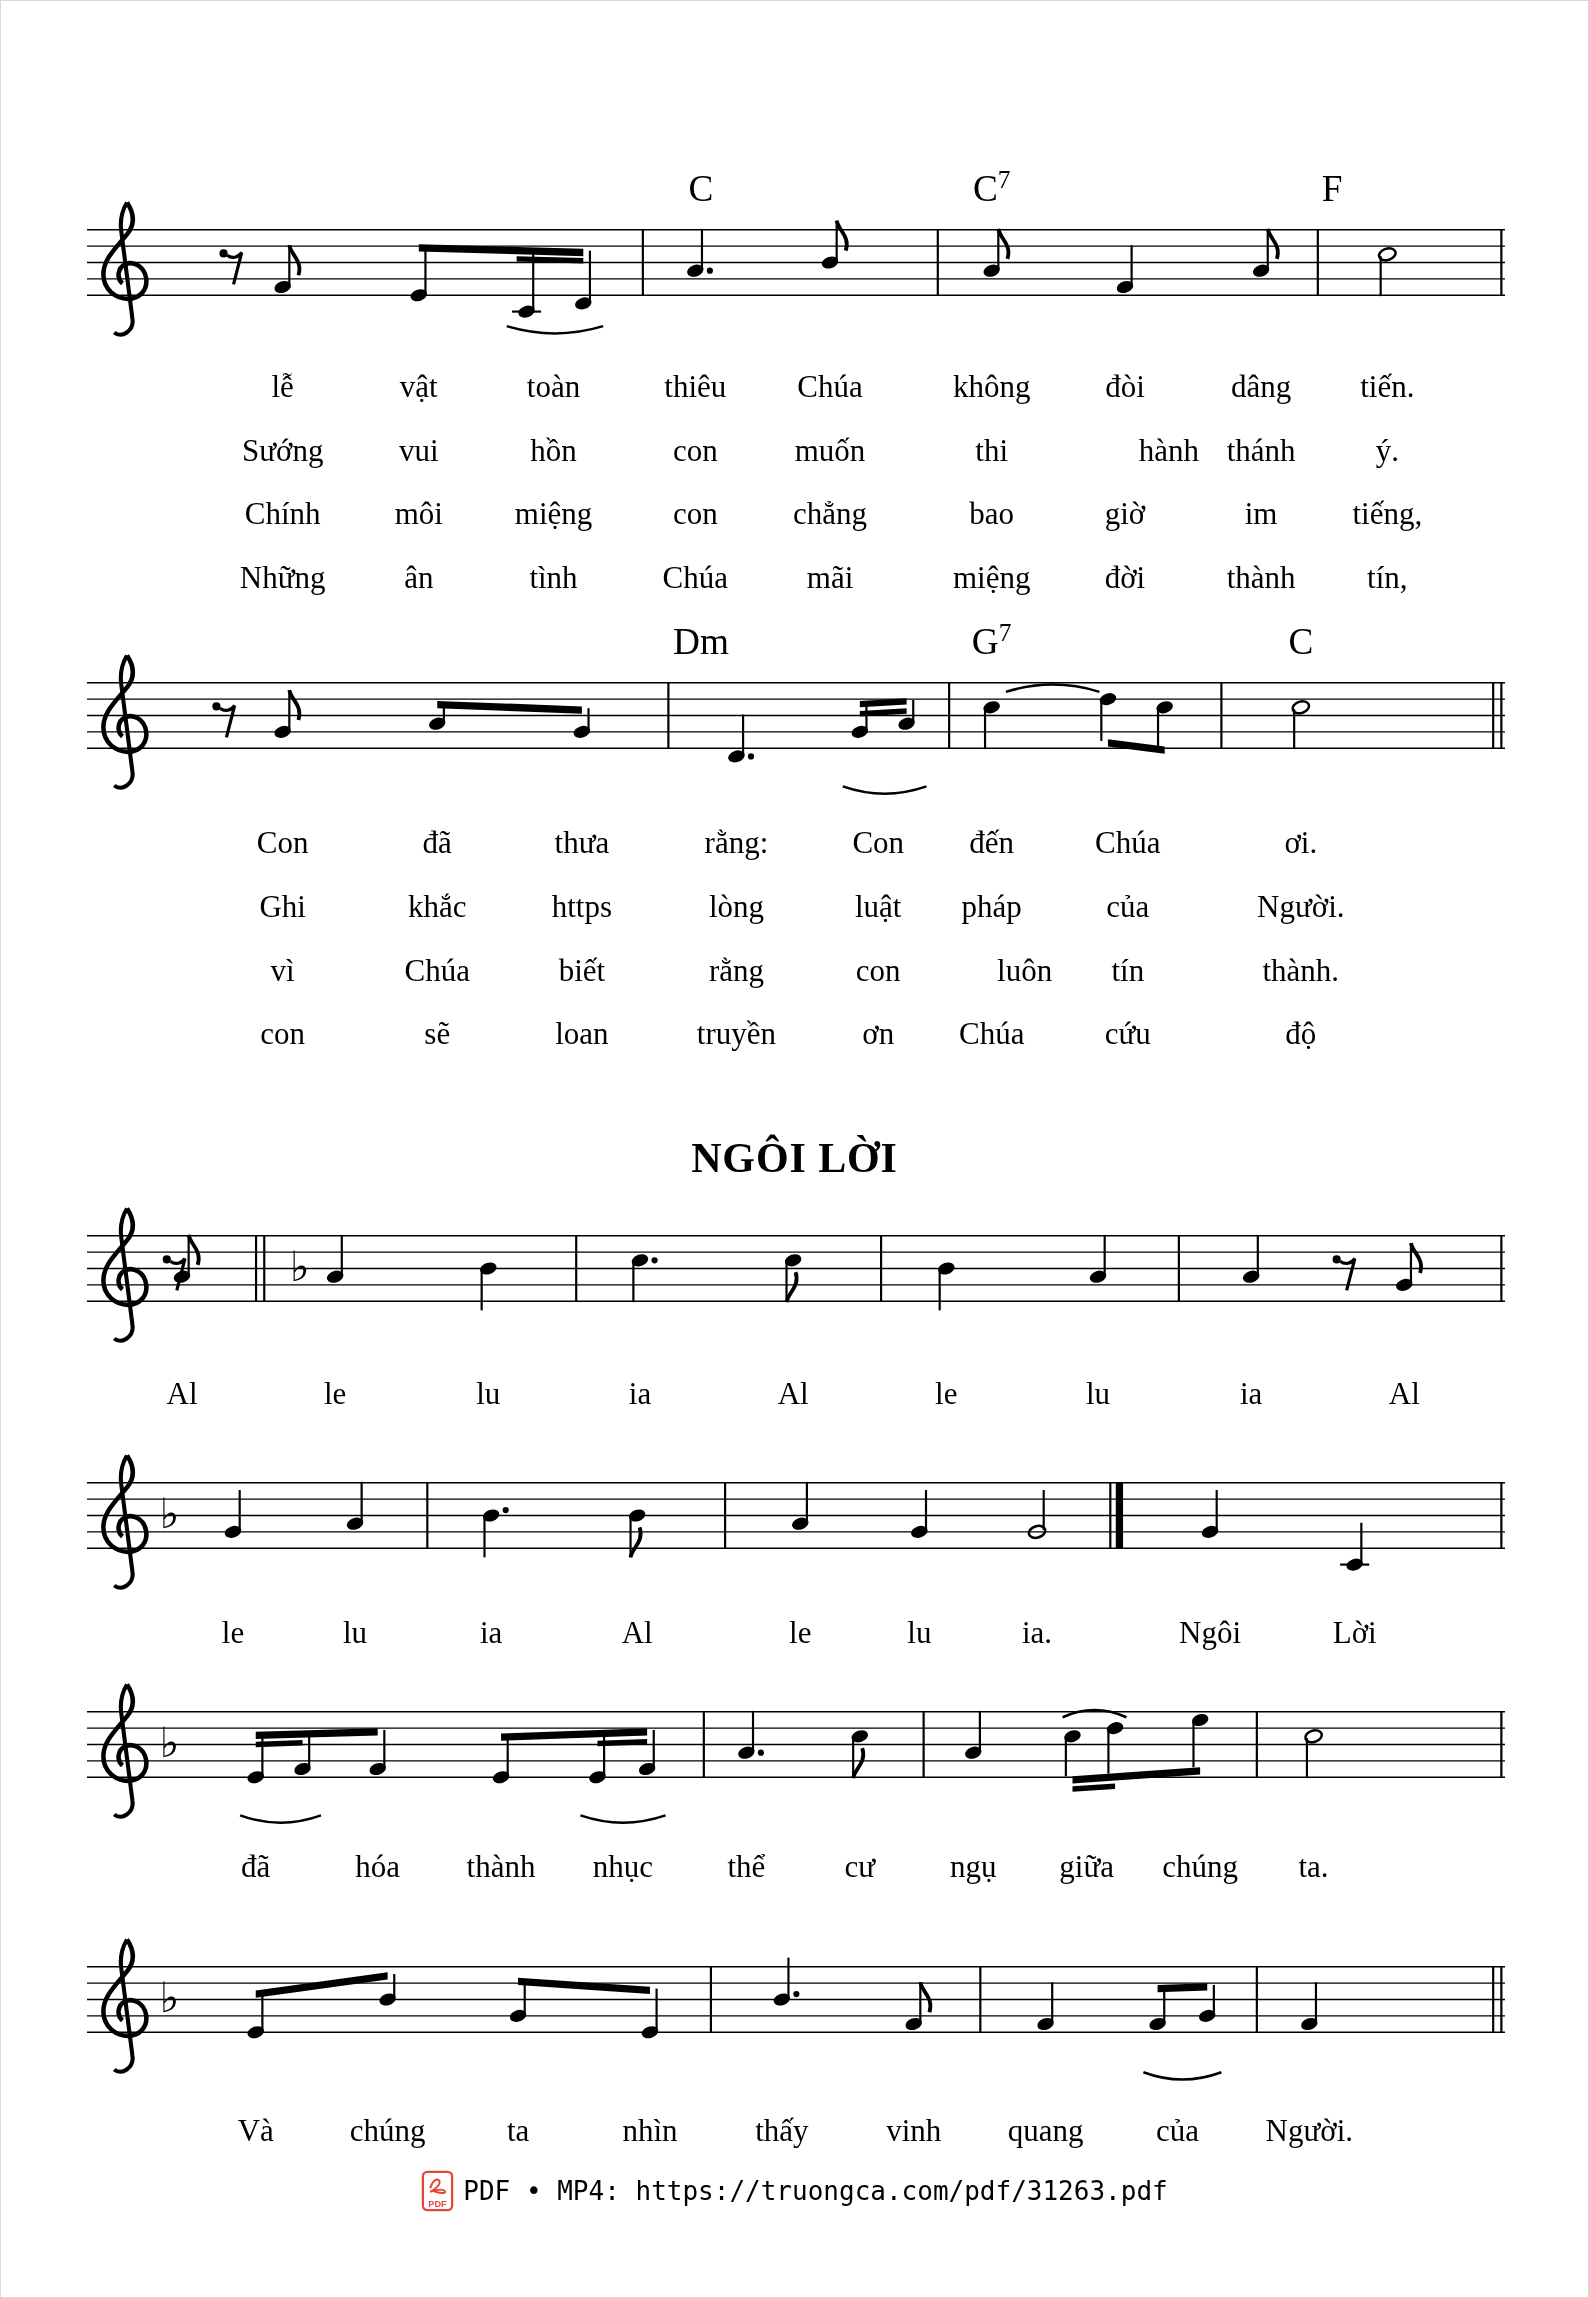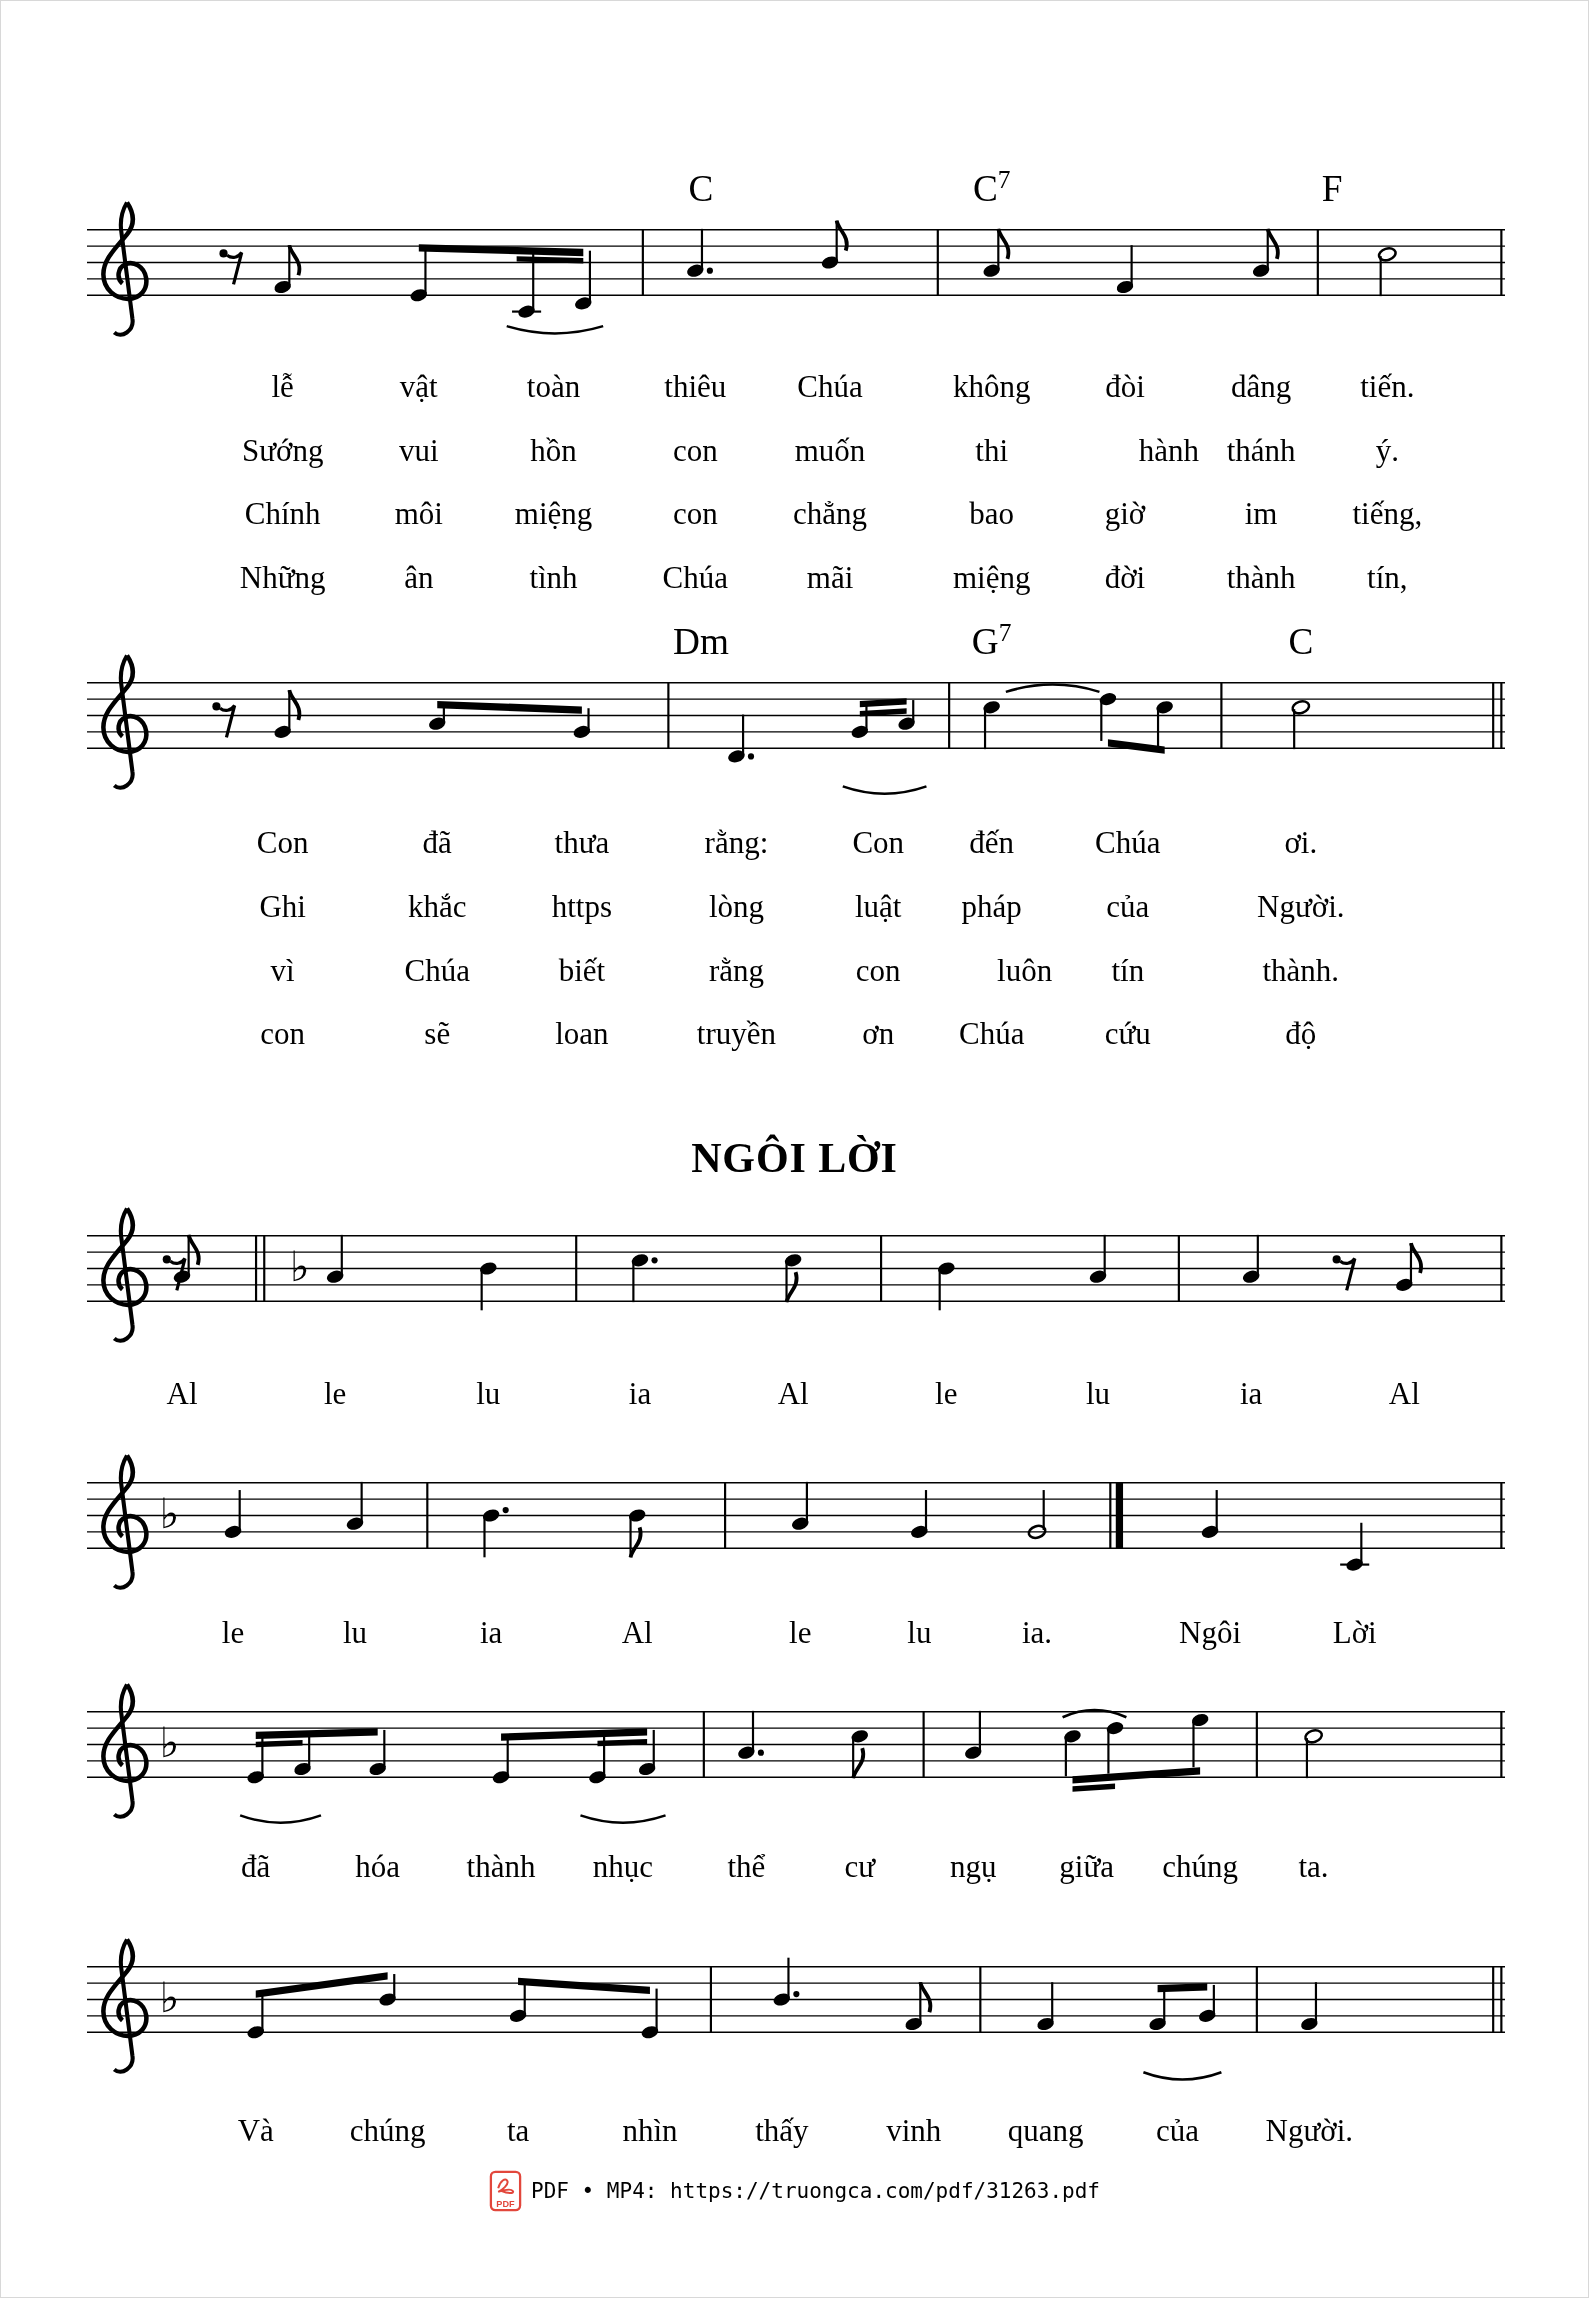--- a/index.html
+++ b/index.html
@@ -16,21 +16,21 @@
     font-size:31px;line-height:51px;white-space:nowrap;color:#000;
   }
   .title{
     position:absolute;top:1133px;left:0;width:100%;text-align:center;
     font-size:42px;font-weight:bold;letter-spacing:0.9px;
   }
   .footer{
     position:absolute;top:2169px;left:0;width:100%;
     display:flex;justify-content:center;align-items:center;gap:9px;
   }
-  .footer-text{font-family:"DejaVu Sans Mono",monospace;font-size:21px;white-space:nowrap;}
+  .footer-text{font-family:"DejaVu Sans Mono",monospace;font-size:26px;white-space:nowrap;}
   .pdficon{display:block;}
 </style>
 </head>
 <body>
 
 <div class="title">NGÔI LỜI</div>
 
 <div id="systems-root">
     <div class="sys" style="top: 165px;">
       <svg viewBox="0 0 1560 212" width="1418" height="193">

